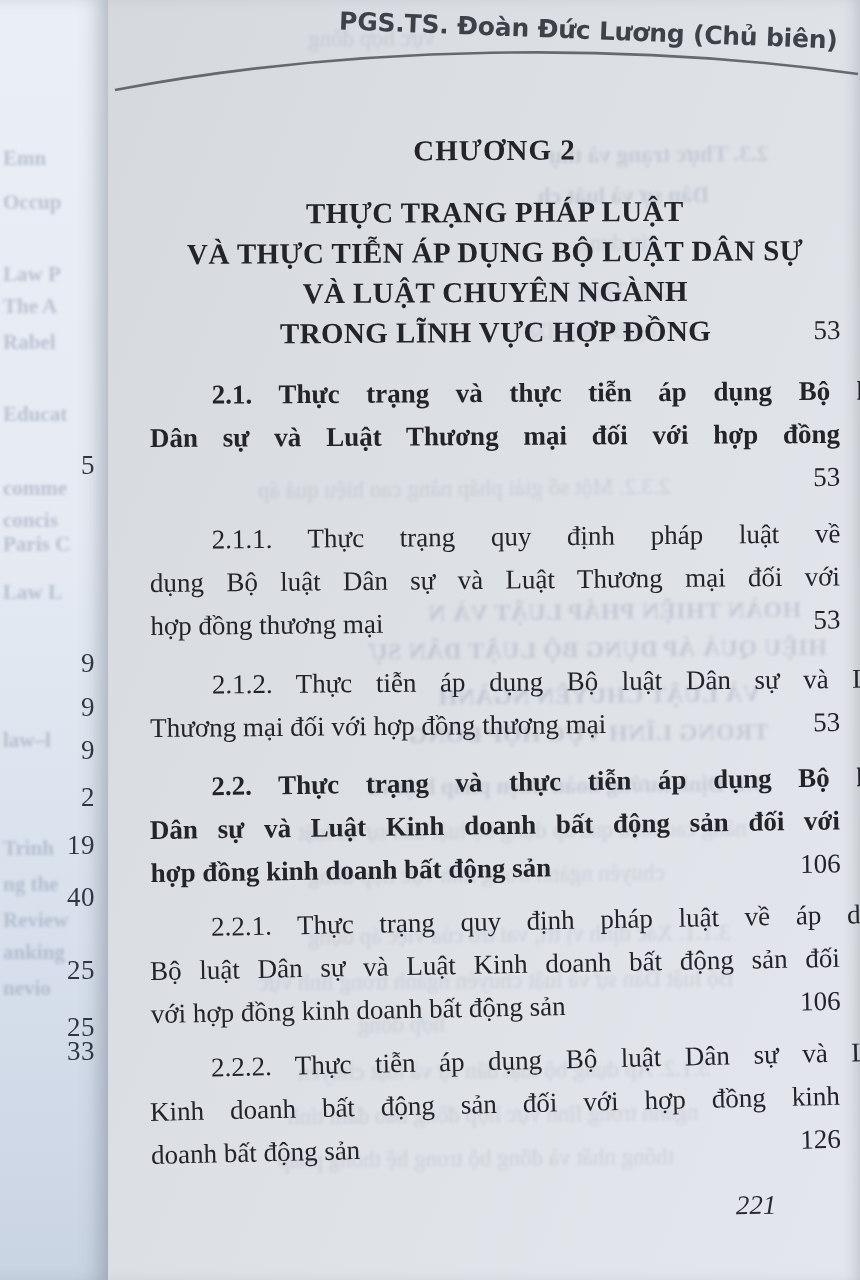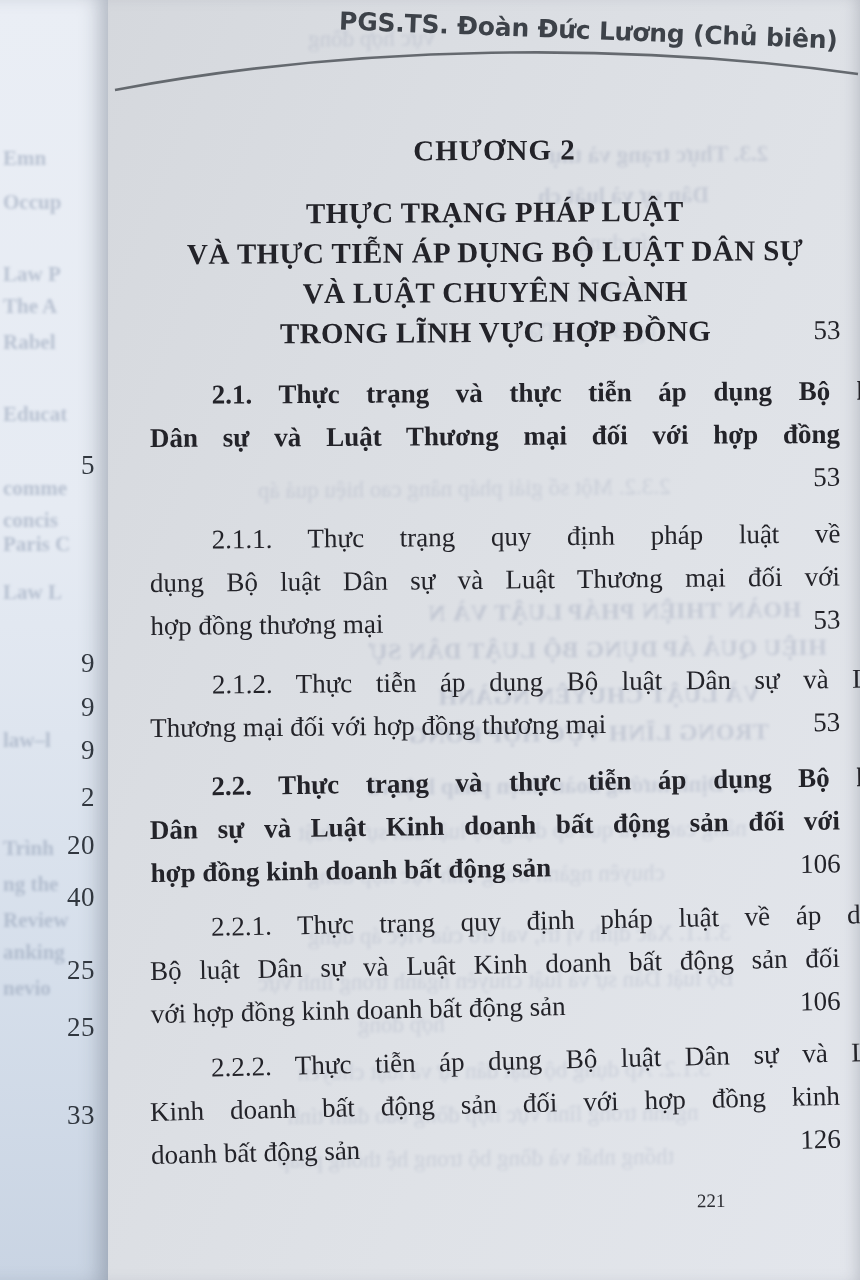--- a/index.html
+++ b/index.html
@@ -56,22 +56,22 @@
   .e2{transform:rotate(-.5deg);}
   .e3{transform:rotate(-.8deg);margin-bottom:12px;}
   .e4{transform:rotate(-1.1deg);margin-bottom:12px;}
   .e5{transform:rotate(-1.35deg);}
   .line{width:100%;}
   .indent{padding-left:62px;}
   .just{text-align:justify;text-align-last:justify;}
   .lastline{display:flex;}
   .pnum{margin-left:auto;font-weight:normal;}
 
-  .page-bottom{position:absolute;left:589px;top:1190px;font-size:19px;color:#2b2c32;
-    transform:rotate(-.8deg);}
+  .page-bottom{position:absolute;left:628px;top:1190px;font-size:27px;color:#2b2c32;
+    transform:rotate(-.8deg);font-style:italic;}
 </style>
 </head>
 <body>
 
 <div class="photo">
 
   <div class="left-page">
     <span class="lf" style="top:146px">Emn</span>
     <span class="lf" style="top:190px">Occup</span>
     <span class="lf" style="top:262px">Law P</span>
@@ -87,25 +87,25 @@
     <span class="lf" style="top:872px">ng the</span>
     <span class="lf" style="top:908px">Review</span>
     <span class="lf" style="top:940px">anking</span>
     <span class="lf" style="top:976px">nevio</span>
 
     <span class="lp-num" style="top:450px">5</span>
     <span class="lp-num" style="top:648px">9</span>
     <span class="lp-num" style="top:692px">9</span>
     <span class="lp-num" style="top:735px">9</span>
     <span class="lp-num" style="top:782px">2</span>
-    <span class="lp-num" style="top:830px">20</span>
+    <span class="lp-num" style="top:830px">19</span>
     <span class="lp-num" style="top:882px">40</span>
     <span class="lp-num" style="top:955px">25</span>
     <span class="lp-num" style="top:1012px">25</span>
-    <span class="lp-num" style="top:1100px">33</span>
+    <span class="lp-num" style="top:1036px">33</span>
   </div>
 
   <div class="gutter"></div>
 
   <div class="right-page">
 
     <div class="header">PGS.TS. Đoàn Đức Lương (Chủ biên)</div>
 
     <svg class="rule" width="752" height="120" viewBox="0 0 752 120">
       <path d="M7,90 C250,44 520,42 750,74" fill="none" stroke="#50555b" stroke-width="2.6" opacity="0.85"></path>

